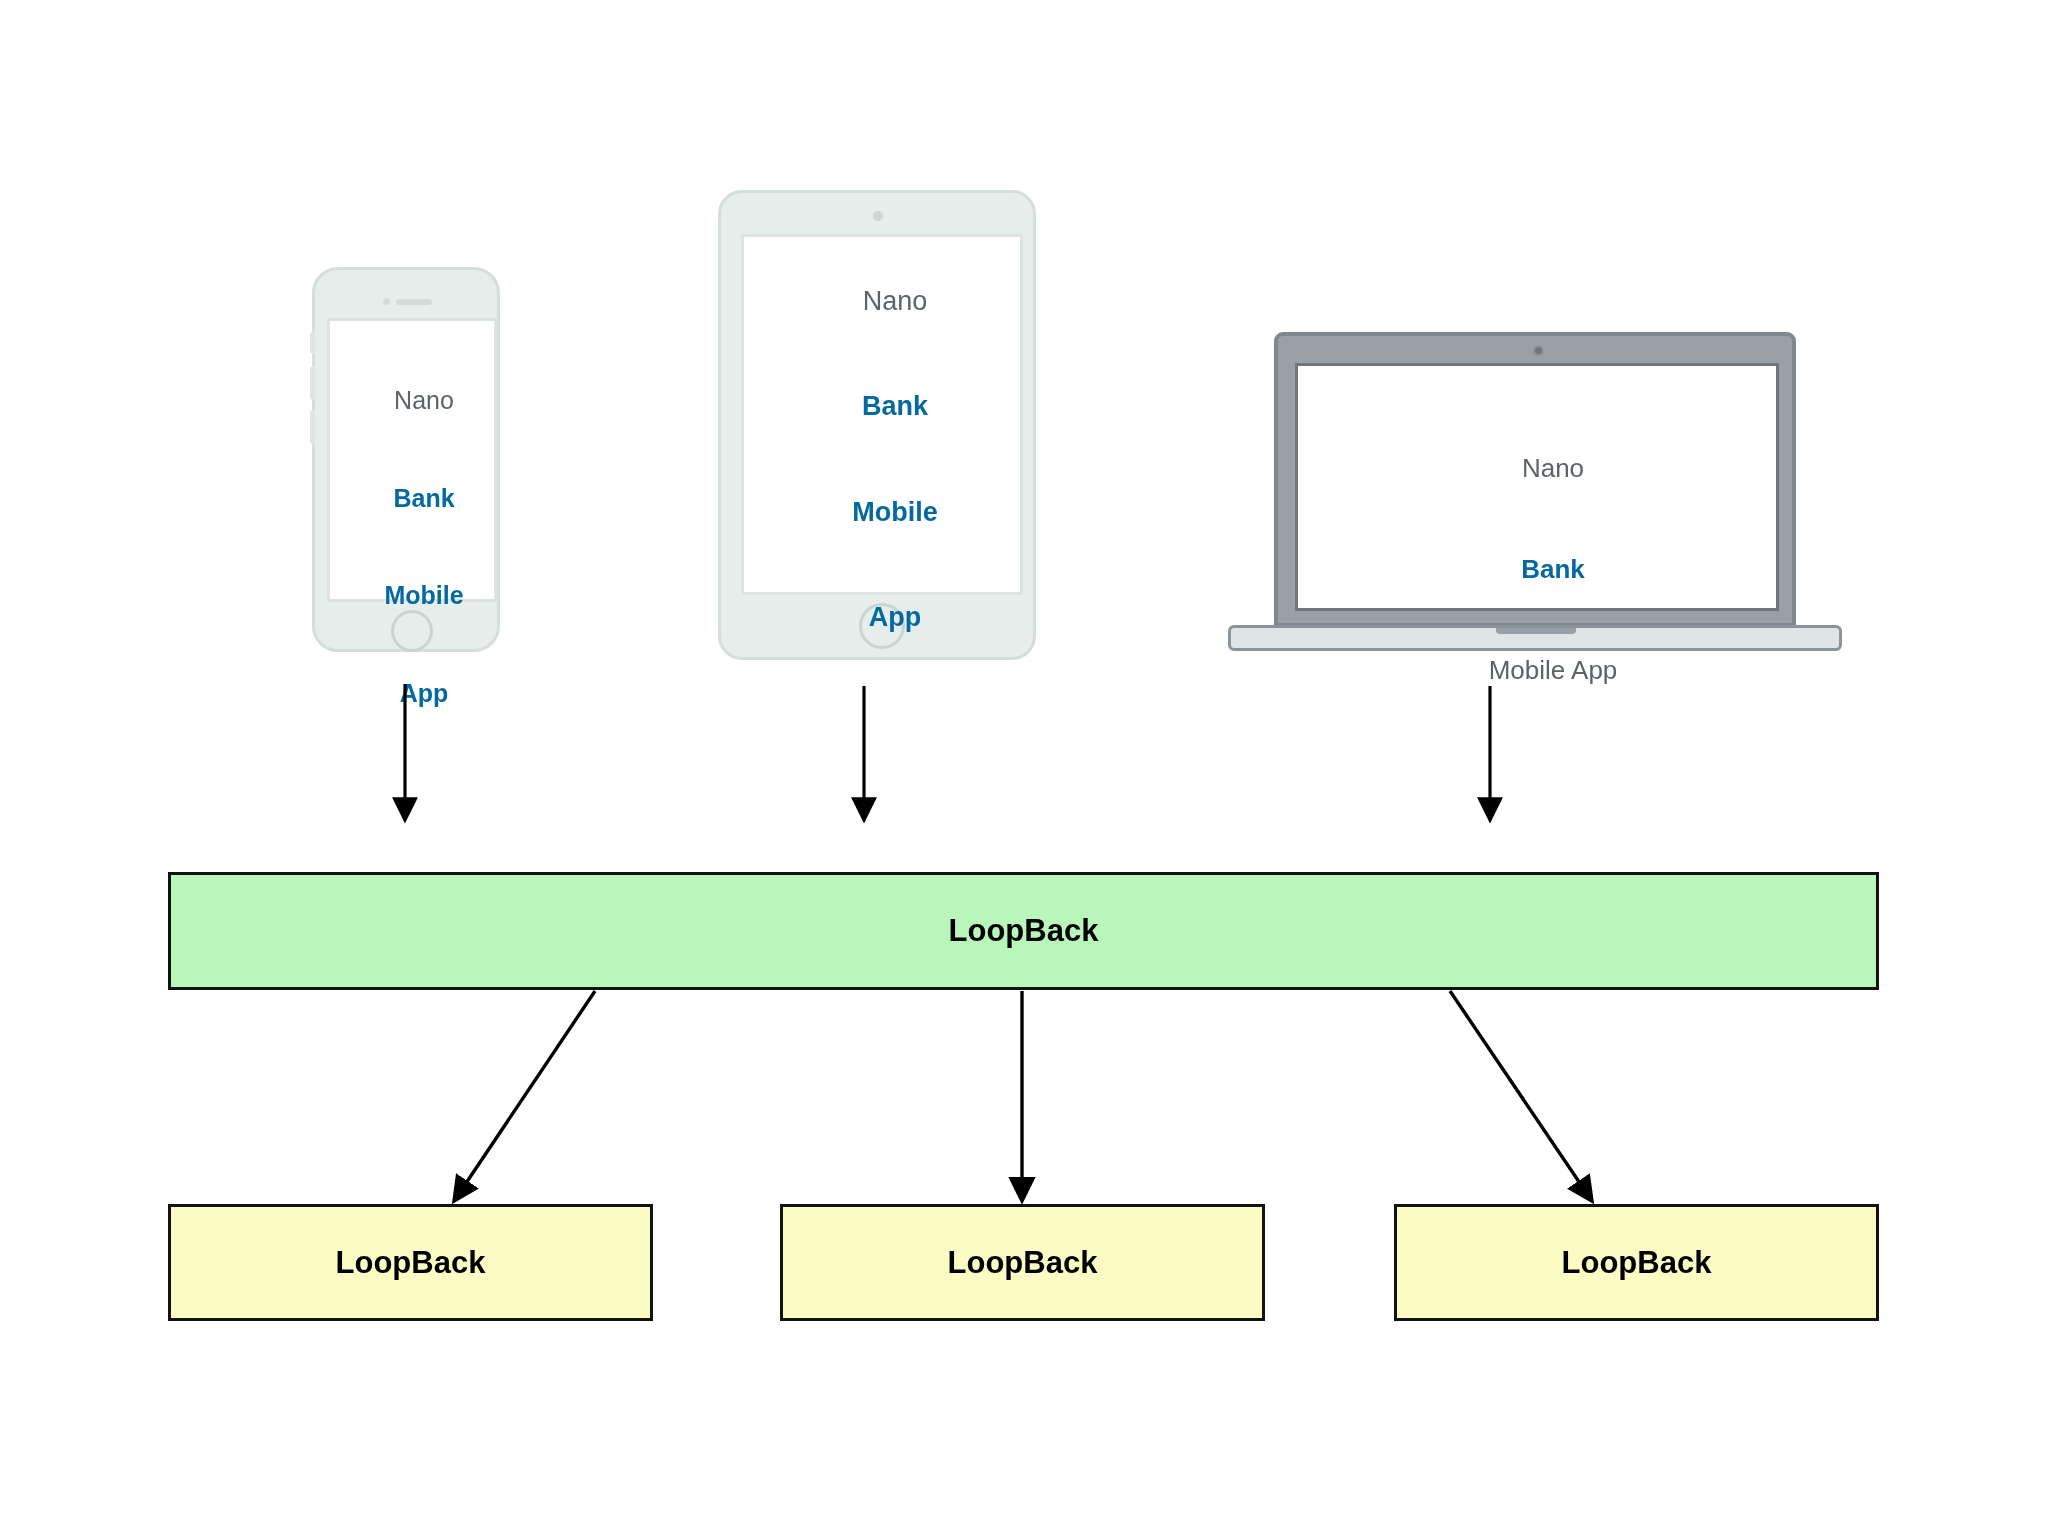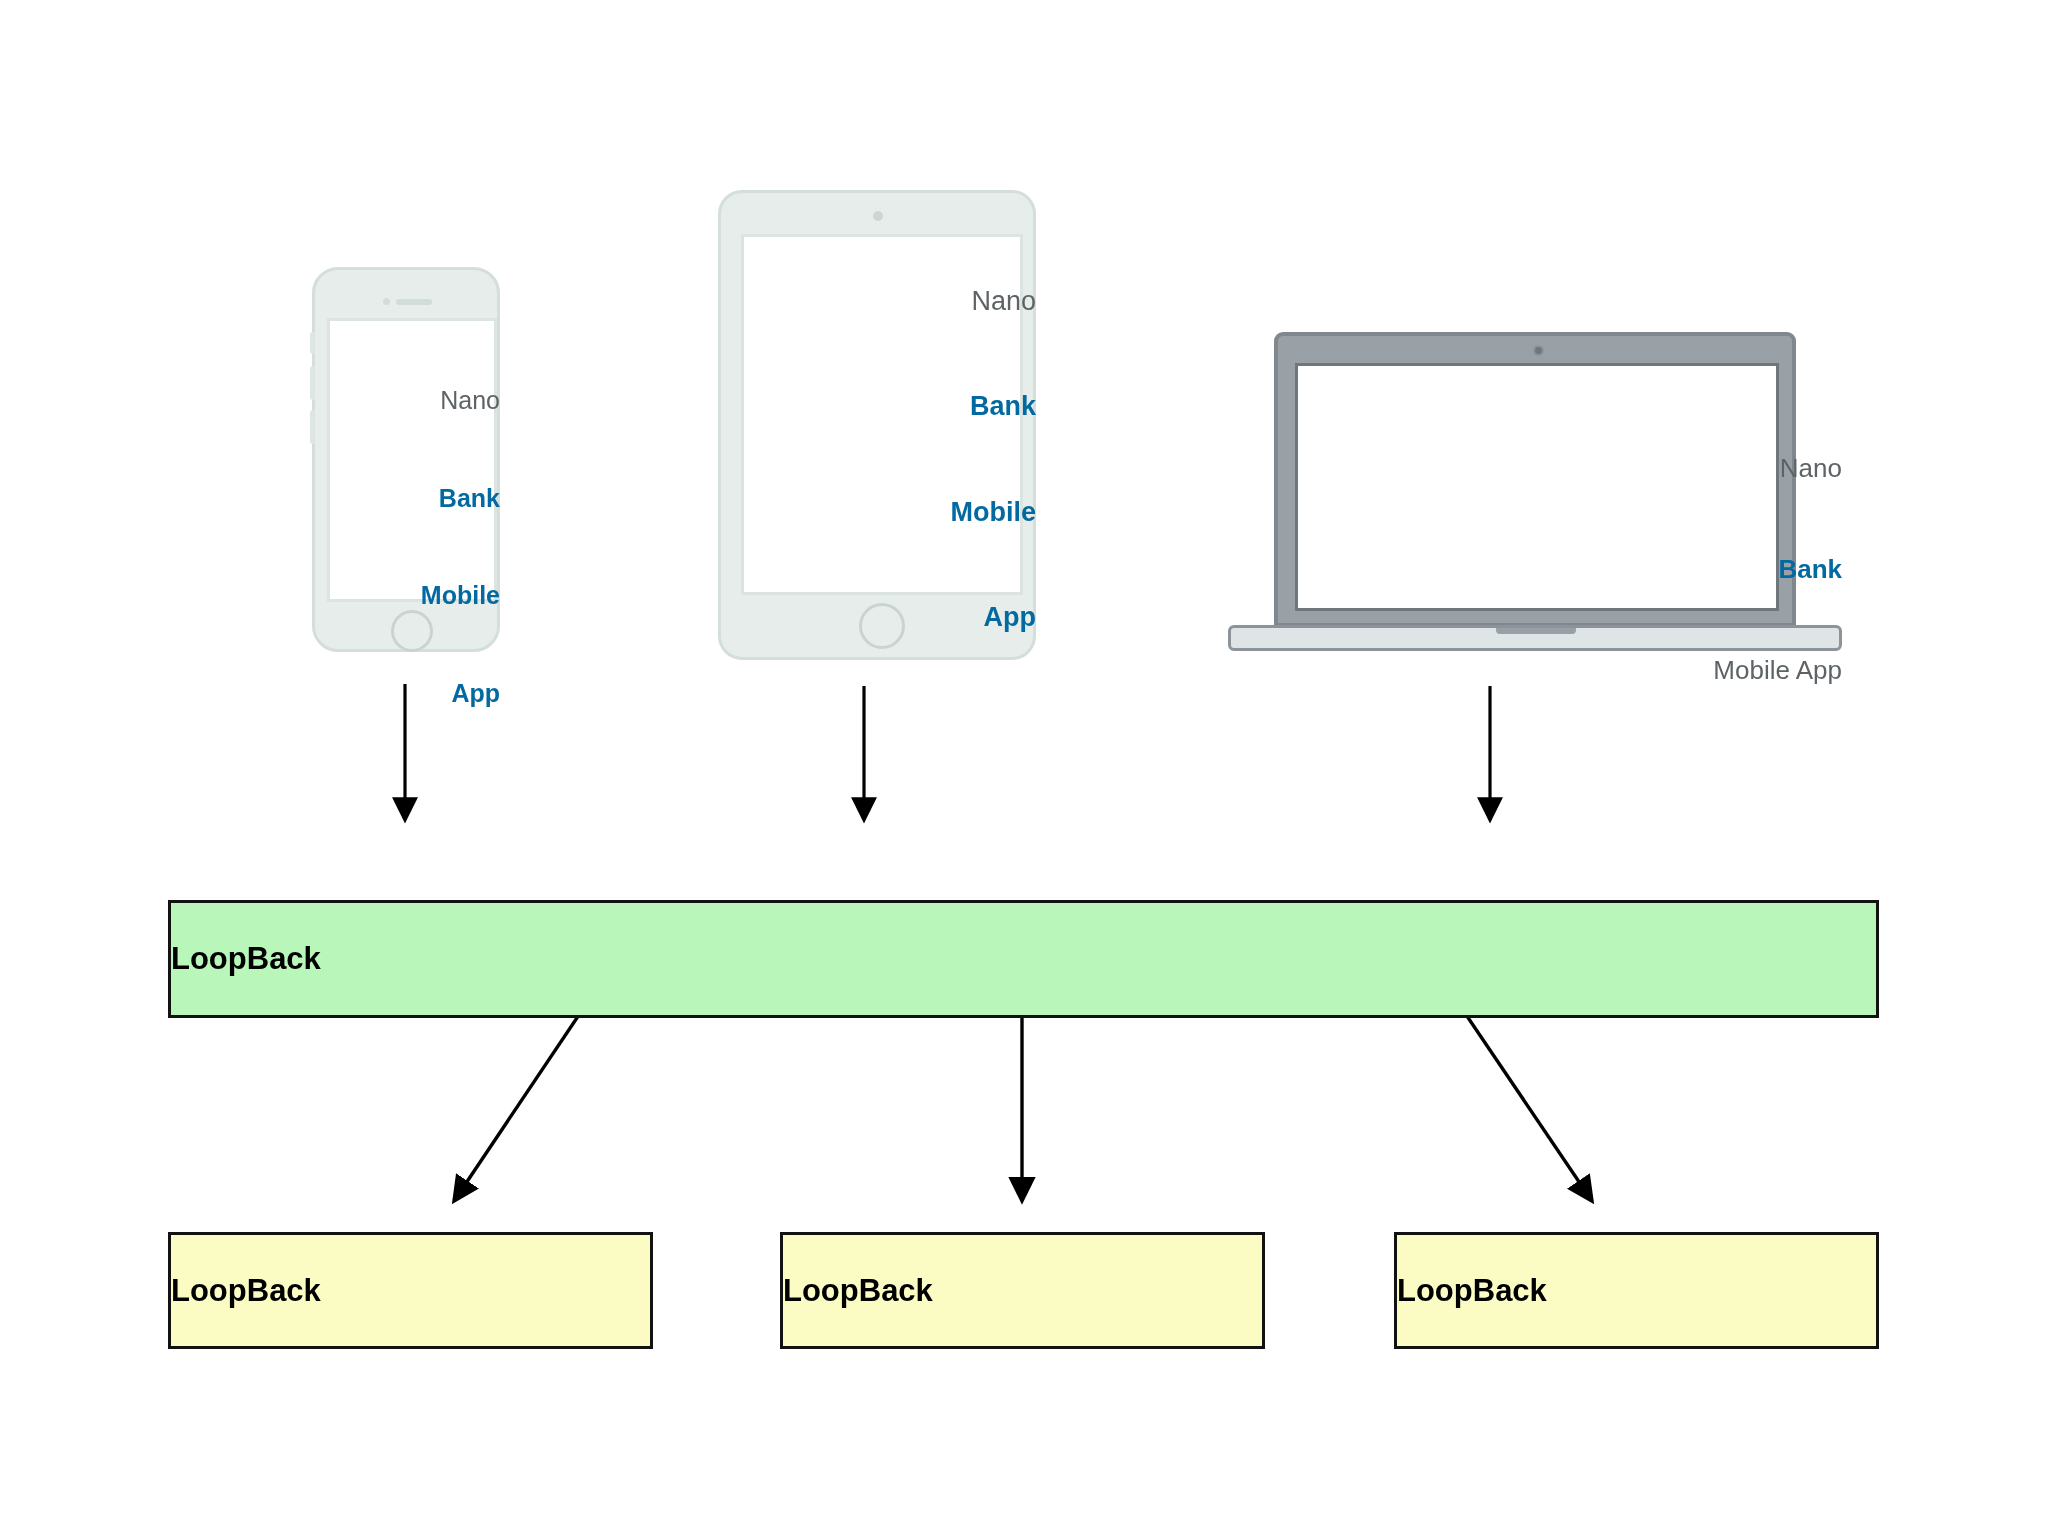--- a/index.html
+++ b/index.html
@@ -24,21 +24,21 @@
   }
 
   
   .node { position: absolute; box-sizing: border-box; }
 
   
   .screen-text {
     position: absolute;
     left: 10px;
     right: 0;
-    text-align: right;
+    text-align: center;
     color: #5d6366;
     line-height: 1.30;
     white-space: pre;
     padding-left: 26px;
   }
   .screen-text .ln { display: block; }
   .screen-text .ln.bold { font-weight: bold; color: #0369a1; }
 
   
   #phone-device {
@@ -153,24 +153,23 @@
   }
   #laptop-screen-text { top: 52px; font-size: 26px; }
 
   
   .box {
     position: absolute;
     box-sizing: border-box;
     border: 3px solid #121212;
     display: flex;
     align-items: center;
-    justify-content: flex-start;
+    justify-content: center;
     font-weight: bold;
     color: #000000;
-    margin-top: 28px;
   }
   #loopback-gateway {
     left: 168px; top: 872px; width: 1711px; height: 118px;
     background: #b9f6ba;
     font-size: 31px;
   }
   .box.service {
     top: 1204px; width: 485px; height: 117px;
     background: #fbfbc4;
     font-size: 31px;

